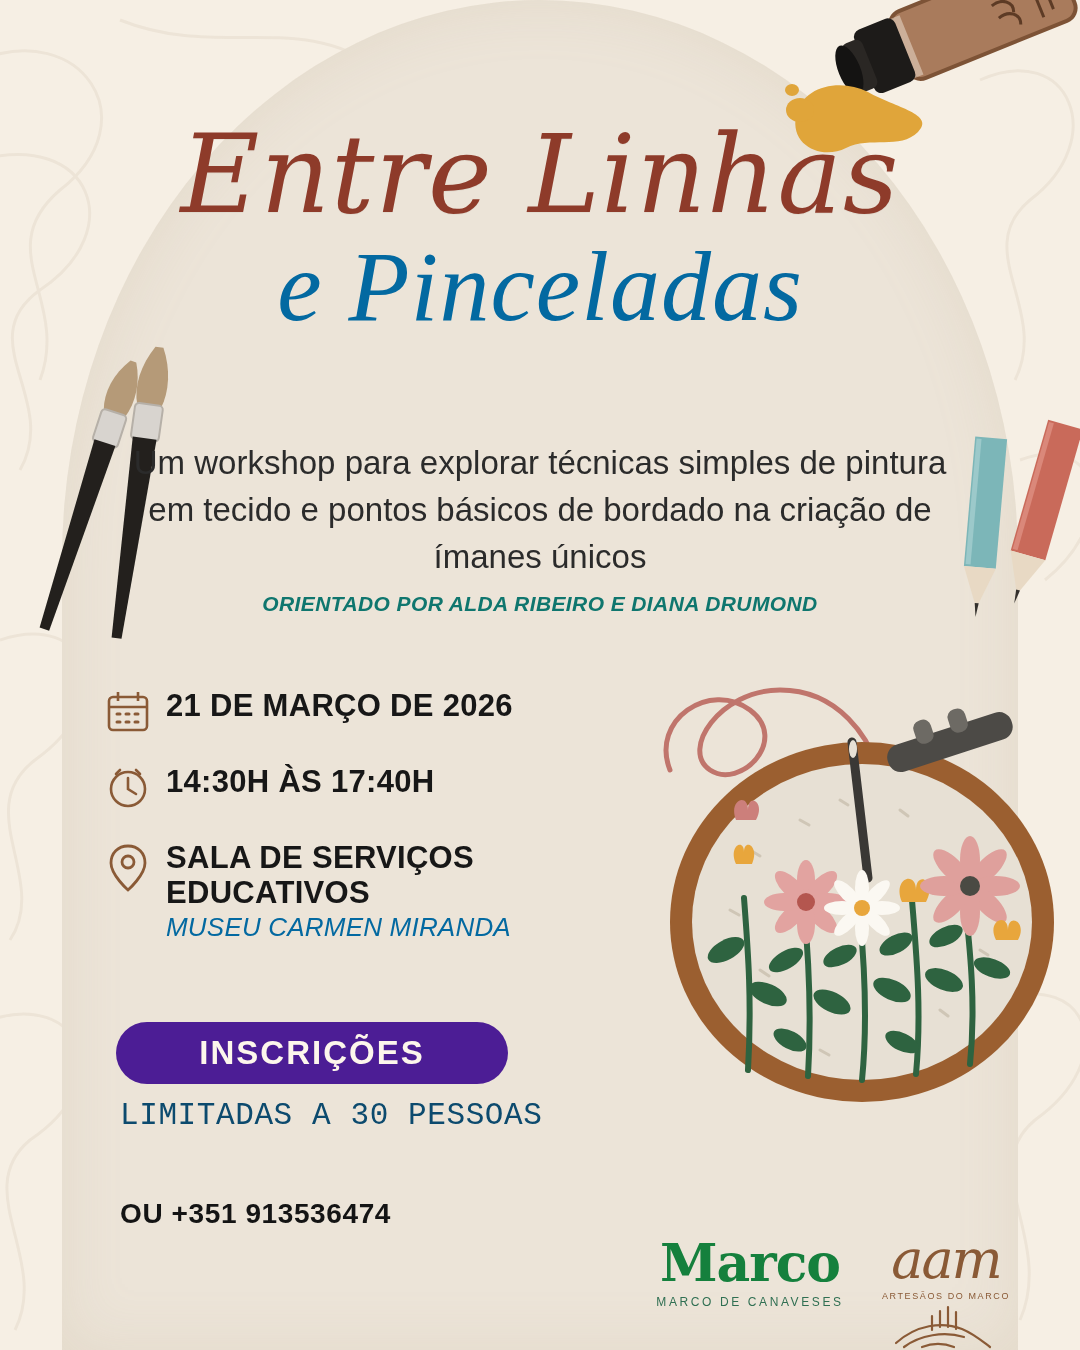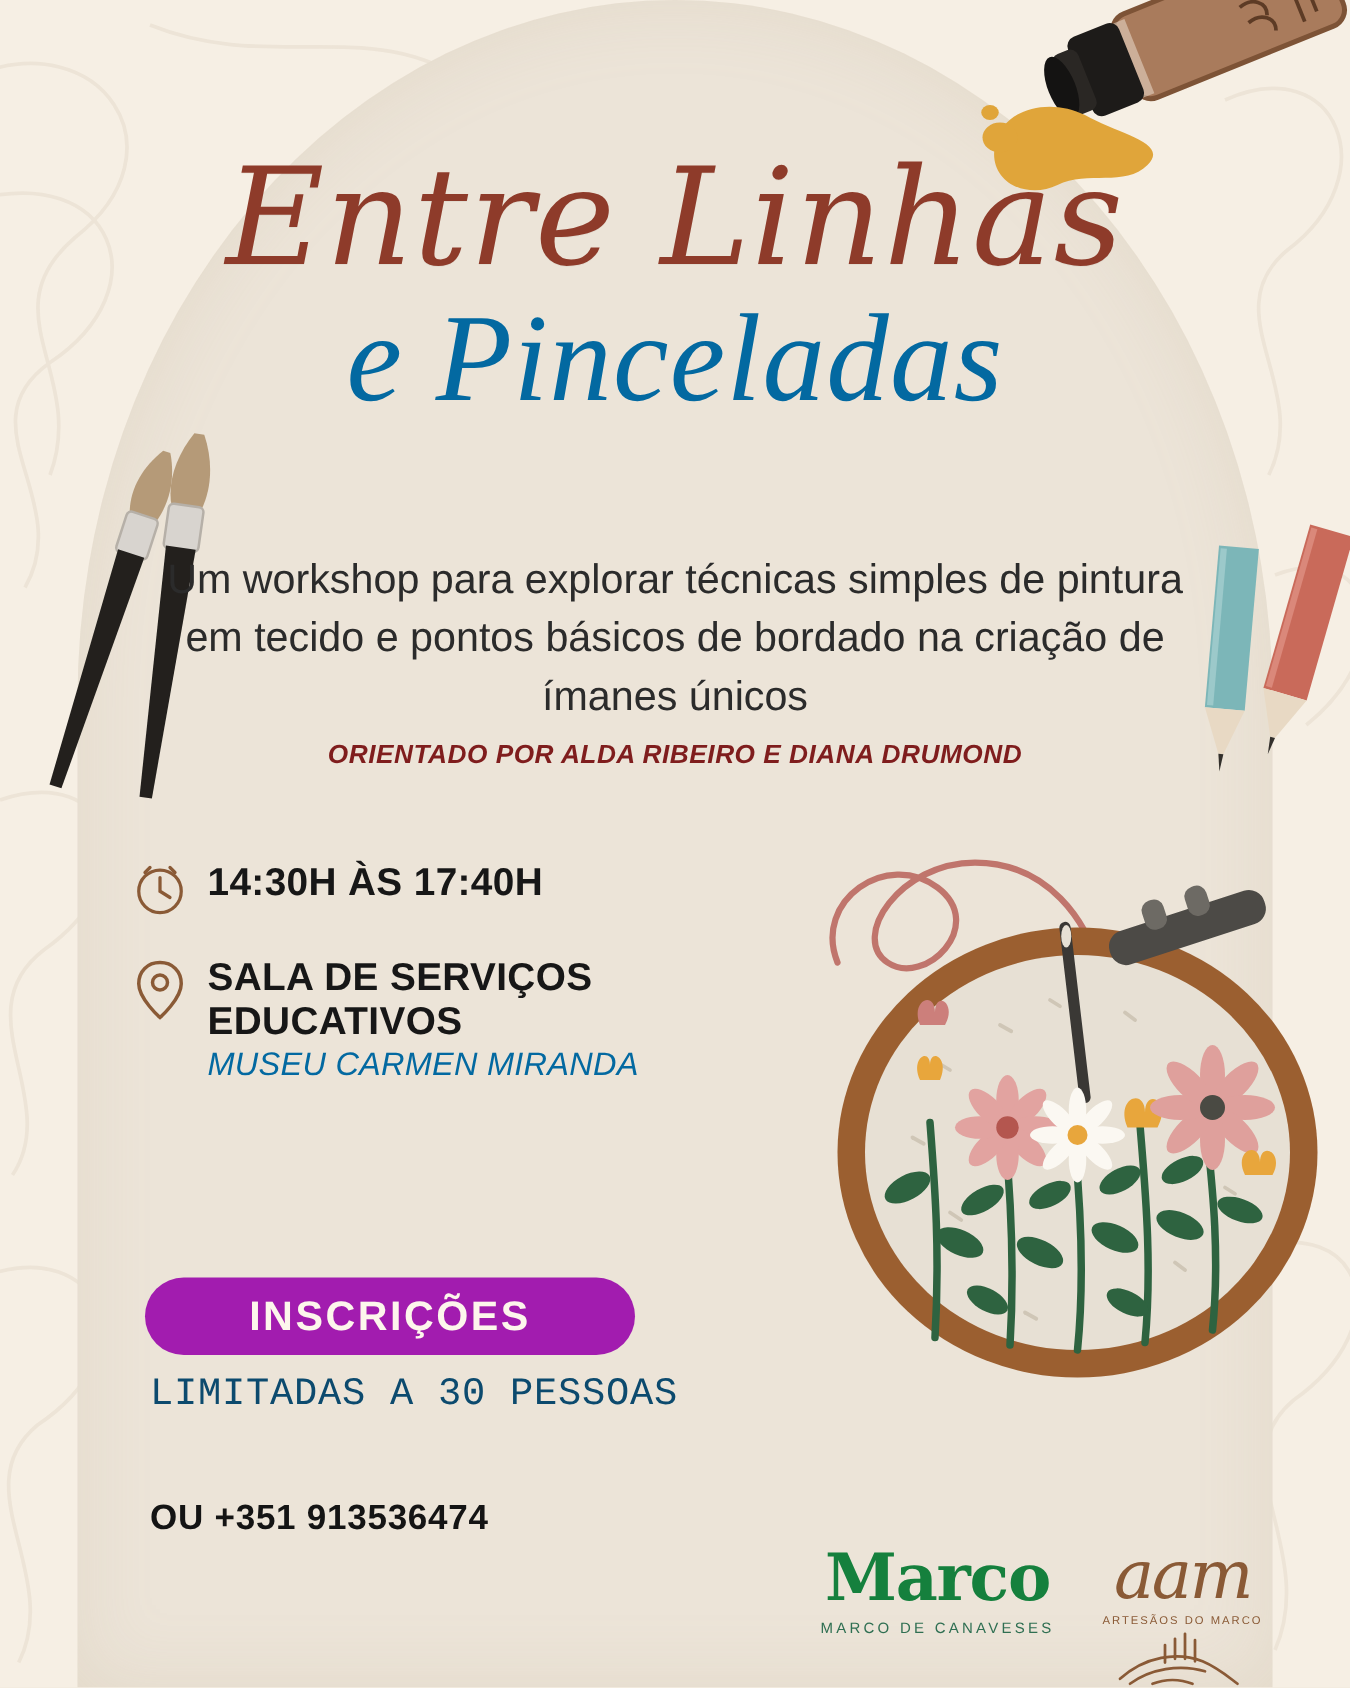--- a/index.html
+++ b/index.html
@@ -72,21 +72,21 @@
     line-height: 1.42;
     color: #2b2b2b;
   }
   .facilitators {
     position: absolute;
     left: 110px; right: 110px; top: 592px;
     text-align: center;
     font-size: 21px;
     font-weight: bold;
     font-style: italic;
-    color: #7f1d1d;
+    color: #0f766e;
     letter-spacing: 0.4px;
   }
 
   
   .info {
     position: absolute;
     left: 104px; top: 686px;
     width: 560px;
   }
   .info-row {
@@ -113,21 +113,21 @@
     color: #0369a1;
     margin-top: 2px;
     letter-spacing: 0.2px;
   }
 
   
   .cta {
     position: absolute;
     left: 116px; top: 1022px;
     width: 392px; height: 62px;
-    background: #a21caf;
+    background: #4c1d95;
     border-radius: 34px;
     color: #fdf6ec;
     font-size: 33px;
     font-weight: bold;
     letter-spacing: 2px;
     display: flex; align-items: center; justify-content: center;
   }
   .limit {
     position: absolute;
     left: 120px; top: 1098px;
@@ -375,20 +375,36 @@
         </g>
         <circle cx="0" cy="0" r="10" fill="#4a4a43"></circle>
       </g>
 
       <path d="M356 290 C 346 270, 368 262, 368 280 C 368 262, 388 272, 378 290 Z" fill="#e8a63c"></path>
     </g>
   </svg>
 
   <div class="info">
 
+    <div class="info-row">
+      <div class="info-icon">
+        <svg width="48" height="48" viewBox="0 0 48 48" fill="none" stroke="#8a5a36" stroke-width="2.6">
+          <rect x="5" y="9" width="38" height="33" rx="4"></rect>
+          <path d="M5 19 H43"></path>
+          <path d="M14 4 V13 M34 4 V13"></path>
+          <g stroke-width="3" stroke-linecap="round">
+            <path d="M13 26 h3 M22 26 h3 M31 26 h3"></path>
+            <path d="M13 34 h3 M22 34 h3 M31 34 h3"></path>
+          </g>
+        </svg>
+      </div>
+      <div class="info-text">
+        <div class="info-main">21 DE MARÇO DE 2026</div>
+      </div>
+    </div>
 
     <div class="info-row">
       <div class="info-icon">
         <svg width="48" height="48" viewBox="0 0 48 48" fill="none" stroke="#8a5a36" stroke-width="2.6">
           <circle cx="24" cy="25" r="17"></circle>
           <path d="M24 14 V25 L32 30" stroke-linecap="round"></path>
           <path d="M16 6 L12 10 M32 6 L36 10" stroke-linecap="round"></path>
         </svg>
       </div>
       <div class="info-text">

